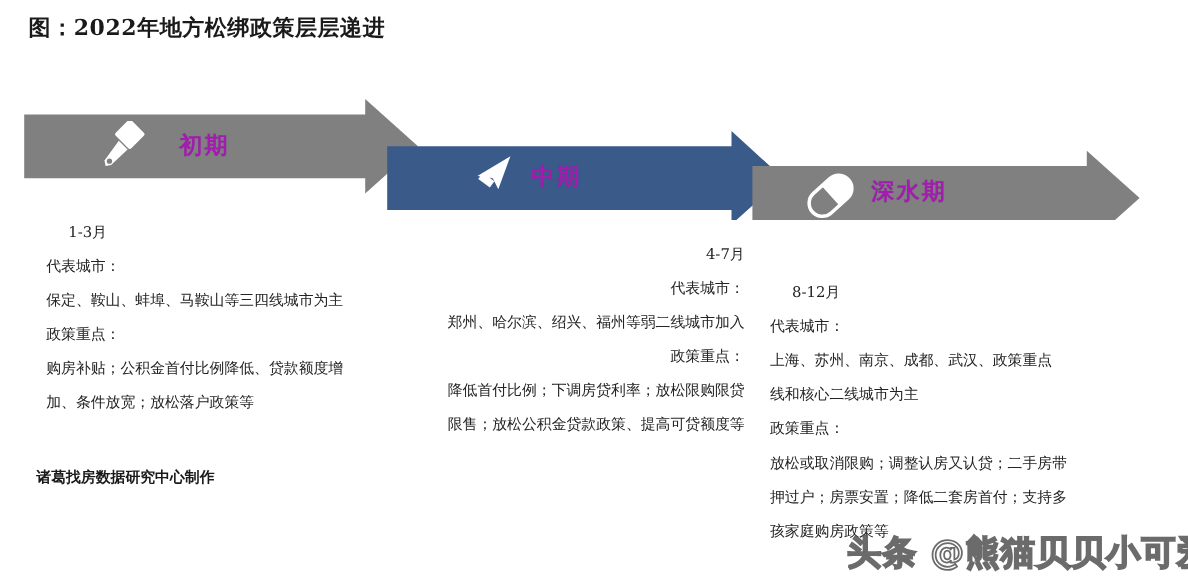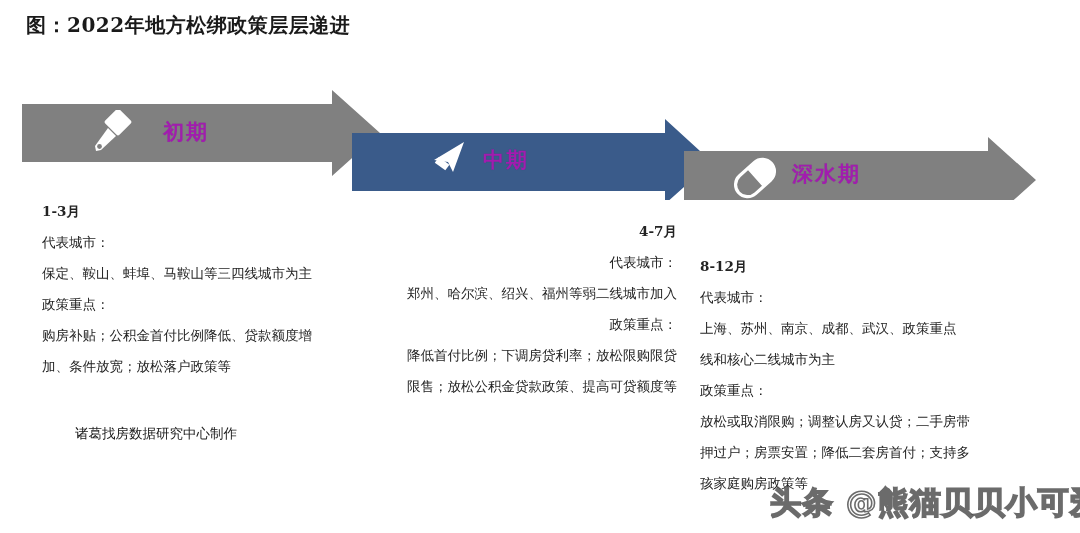--- a/index.html
+++ b/index.html
@@ -58,36 +58,35 @@
 
   
   .column {
     position: absolute;
     font-size: 13.5px;
     line-height: 31px;
     font-family: "DejaVu Serif", "Liberation Serif", serif;
     color: #232323;
   }
   .column .line { white-space: nowrap; }
-  .column .line.heading { font-weight: bold; }
+  .column .line.heading { font-weight: normal; margin-left: 20px; }
 
   #column-1 { left: 42px; top: 196px; width: 310px; }
   #column-2 { left: 367px; top: 216px; width: 310px; text-align: right; }
   #column-3 { left: 700px; top: 251px; width: 330px; }
 
   #source-credit {
     position: absolute;
     left: 33px;
     top: 425px;
     font-size: 13.5px;
-    font-weight: normal;
+    font-weight: bold;
     font-family: "DejaVu Serif", "Liberation Serif", serif;
     color: #1a1a1a;
     white-space: nowrap;
-    margin-left: 42px;
   }
 
   
   #watermark {
     position: absolute;
     left: 770px;
     top: 482px;
     font-size: 31px;
     font-weight: bold;
     font-family: "DejaVu Sans", "Liberation Sans", sans-serif;

